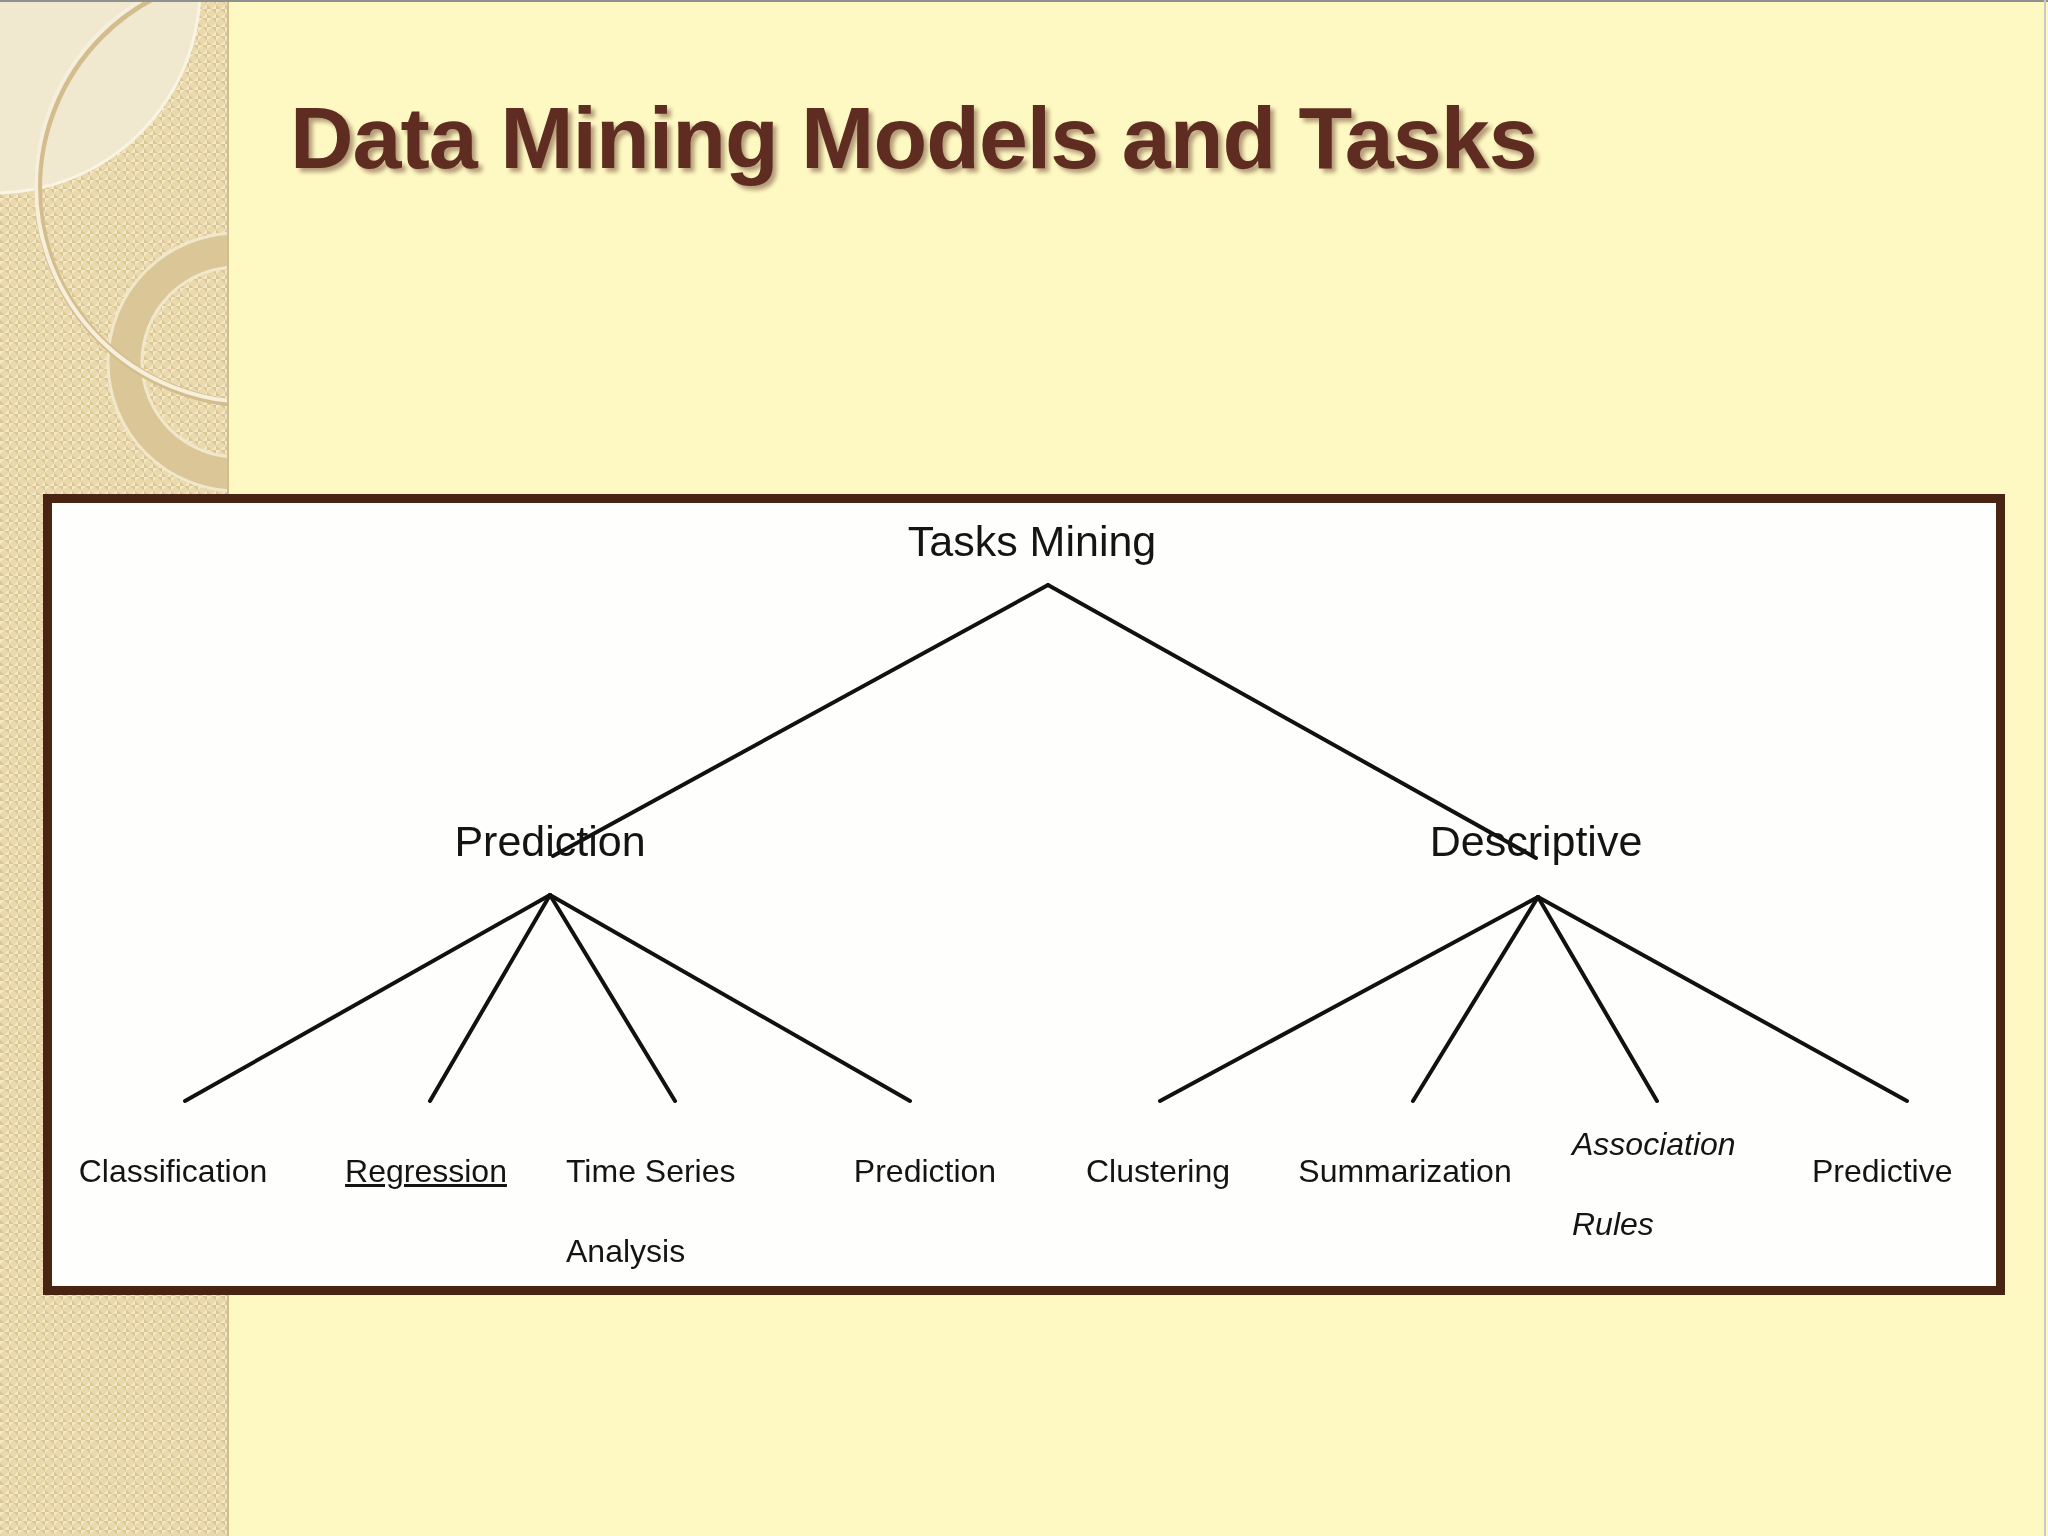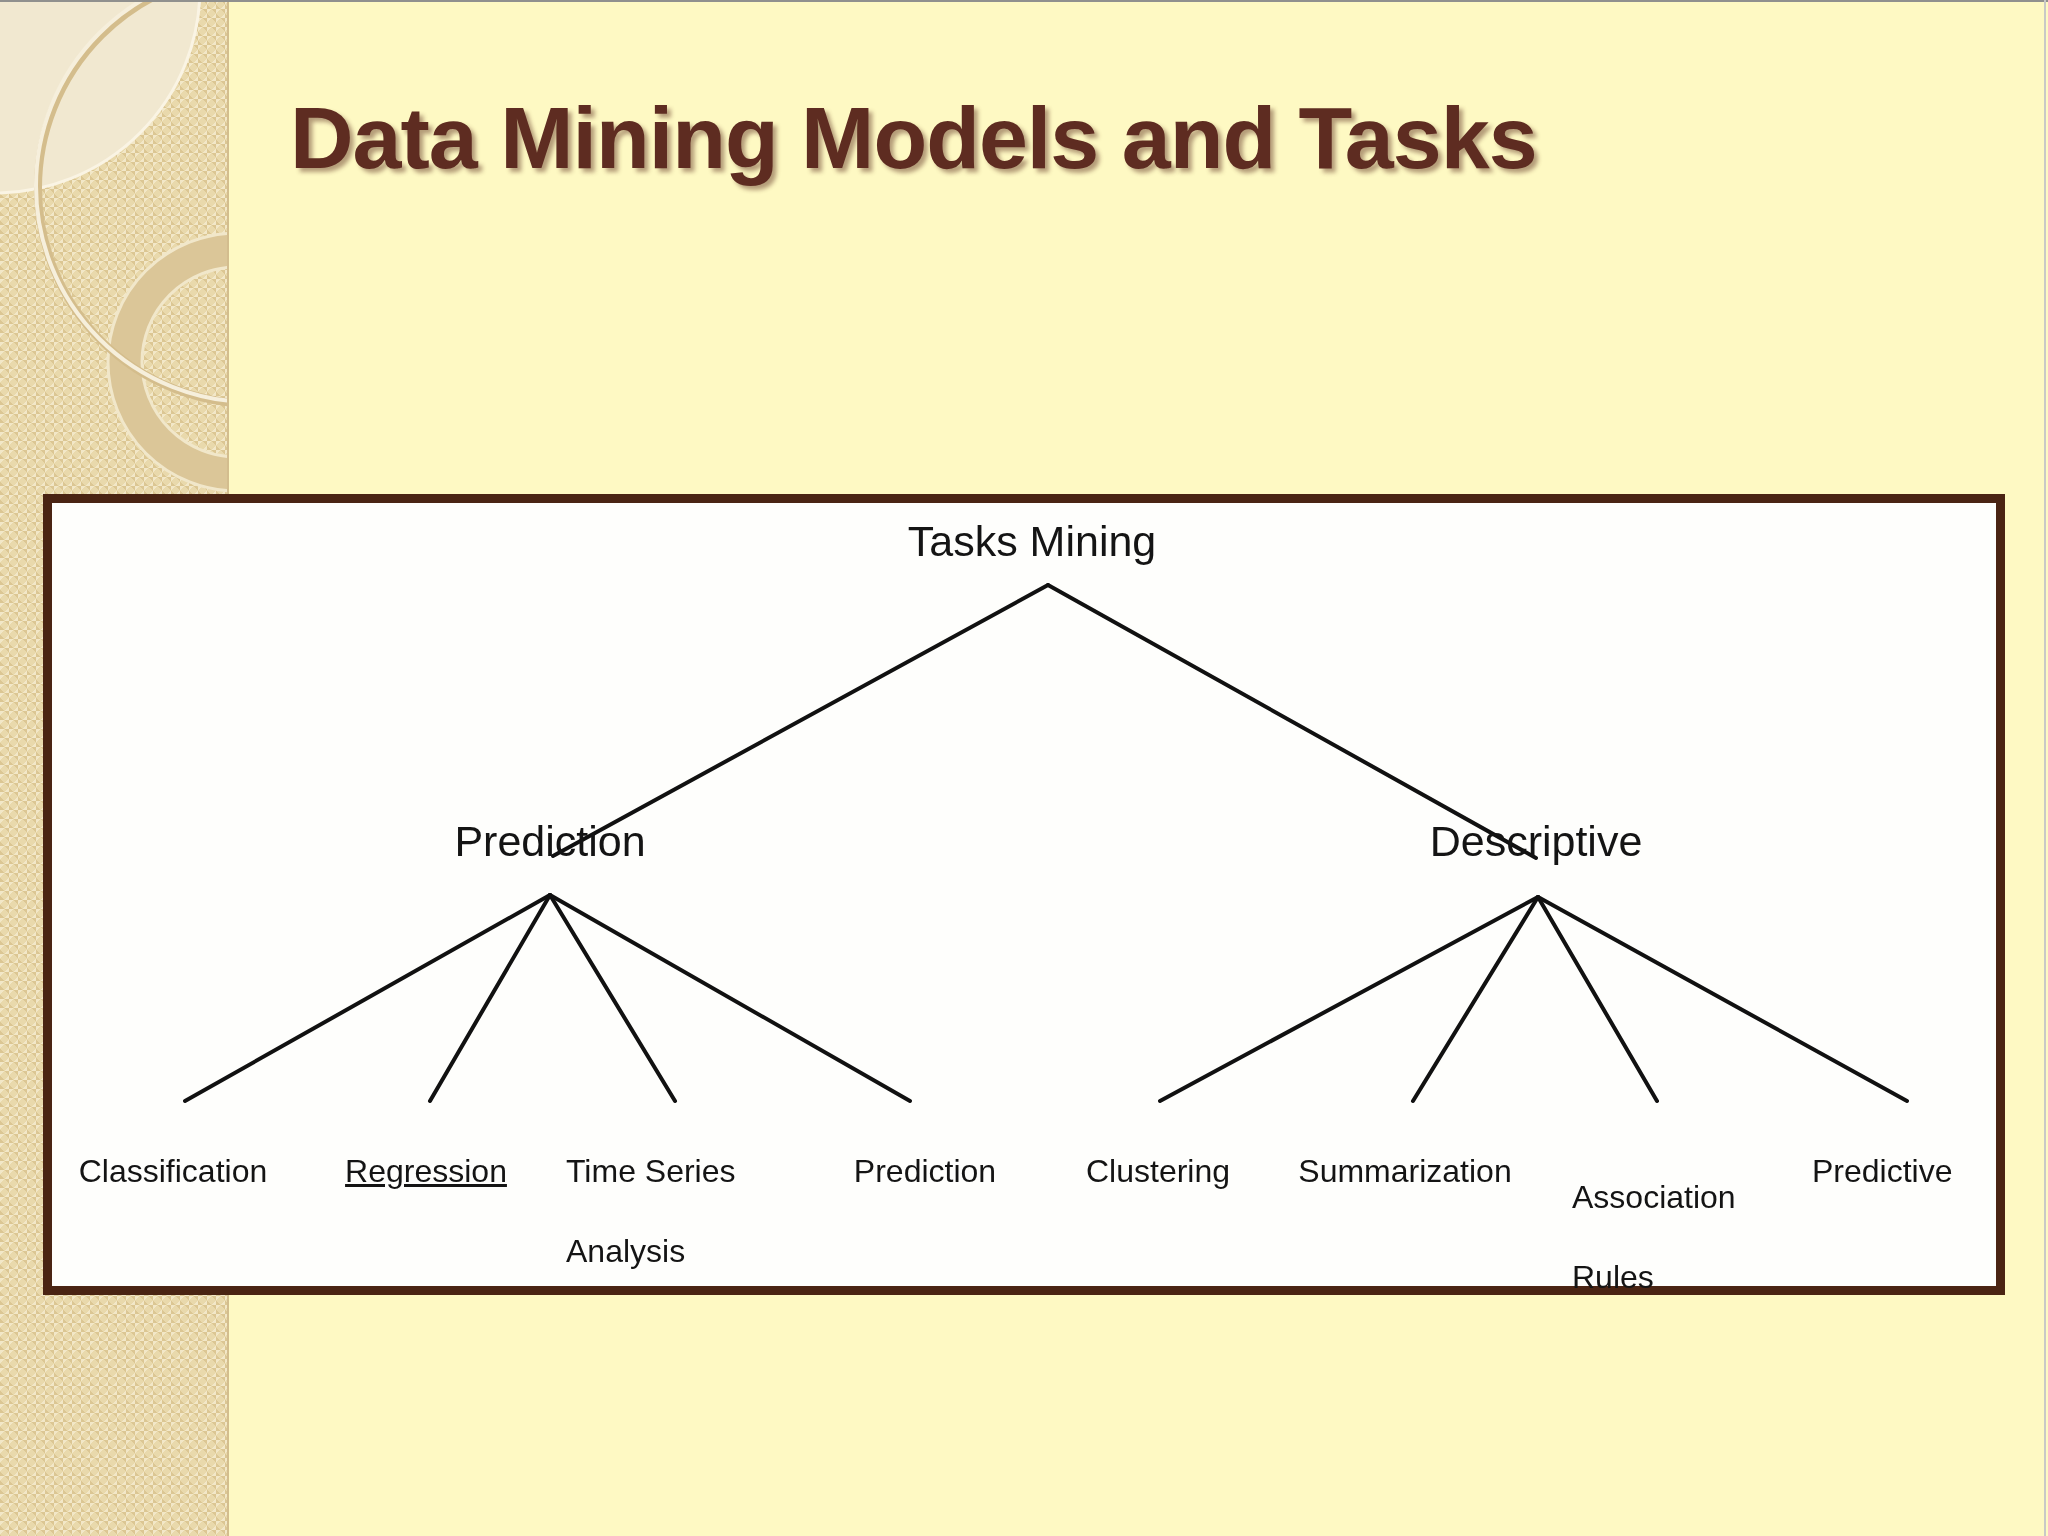--- a/index.html
+++ b/index.html
@@ -113,21 +113,21 @@
     <span>Time Series</span>
     <span>Analysis</span>
   </div>
 
   <div class="node leaf centered" style="left:925px; top:1131px;">Prediction</div>
 
   <div class="node leaf centered" style="left:1158px; top:1131px;">Clustering</div>
 
   <div class="node leaf centered" style="left:1405px; top:1131px;">Summarization</div>
 
-  <div class="node leaf two-line" style="left:1572px; top:1157px;">
+  <div class="node leaf two-line" style="left:1572px; top:1104px;font-style:italic;">
     <span>Association</span>
     <span>Rules</span>
   </div>
 
   <div class="node leaf two-line" style="left:1812px; top:1131px;">
     <span>Predictive</span>
   </div>
 
 </div>
 

